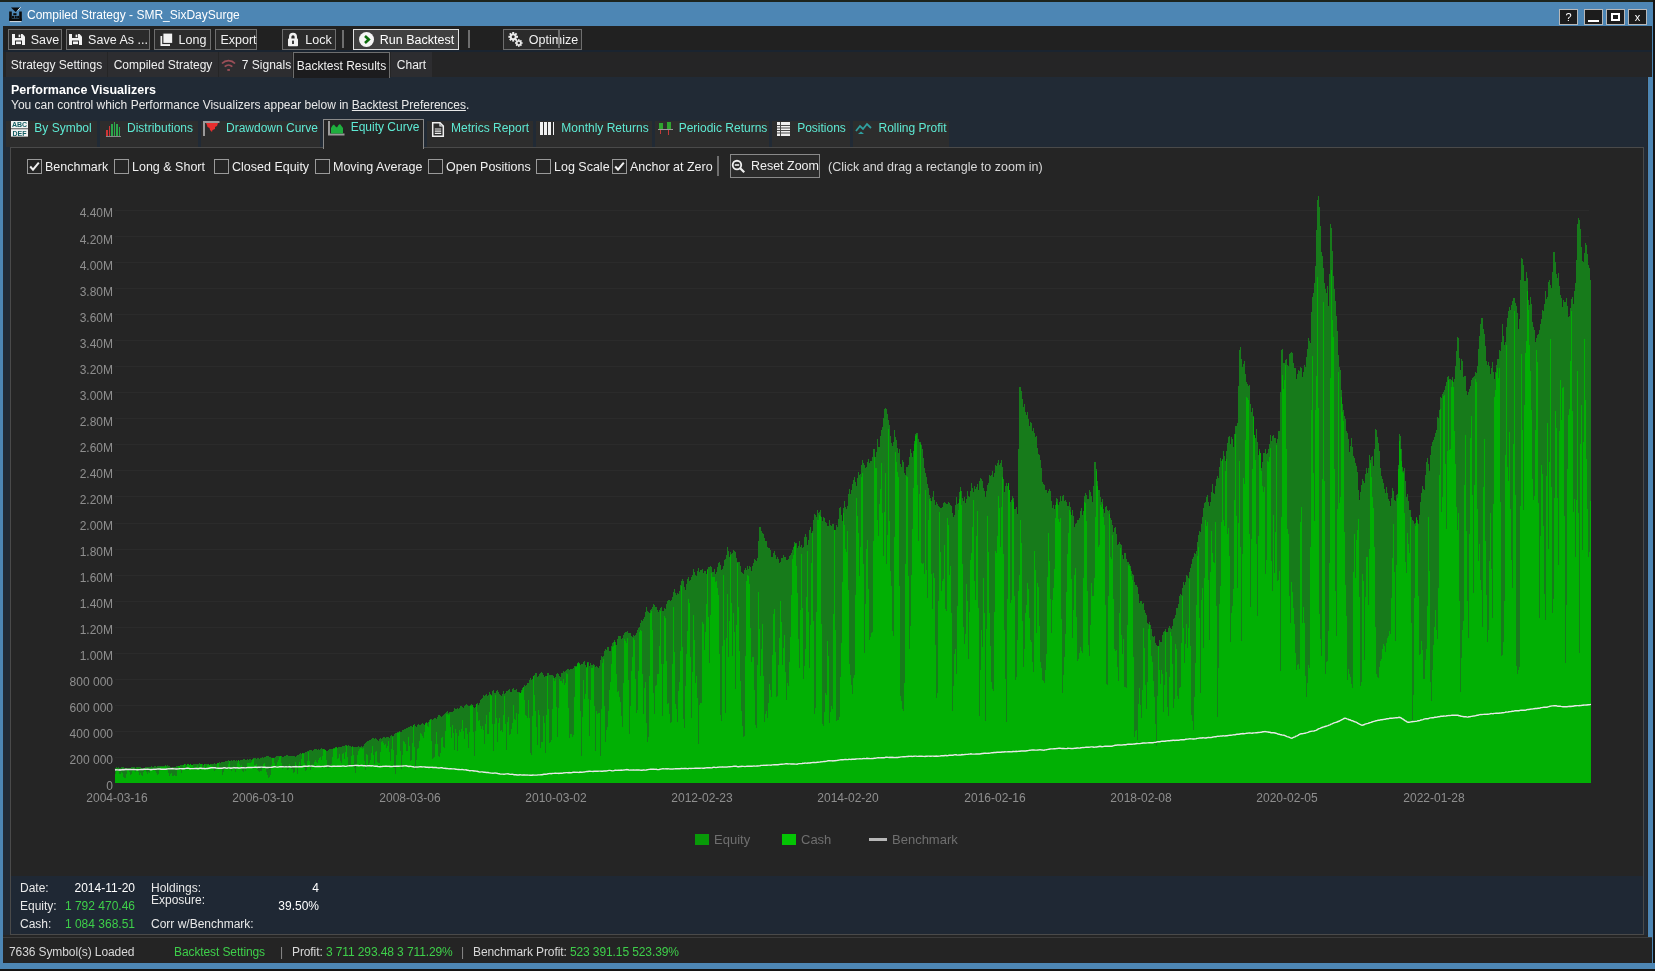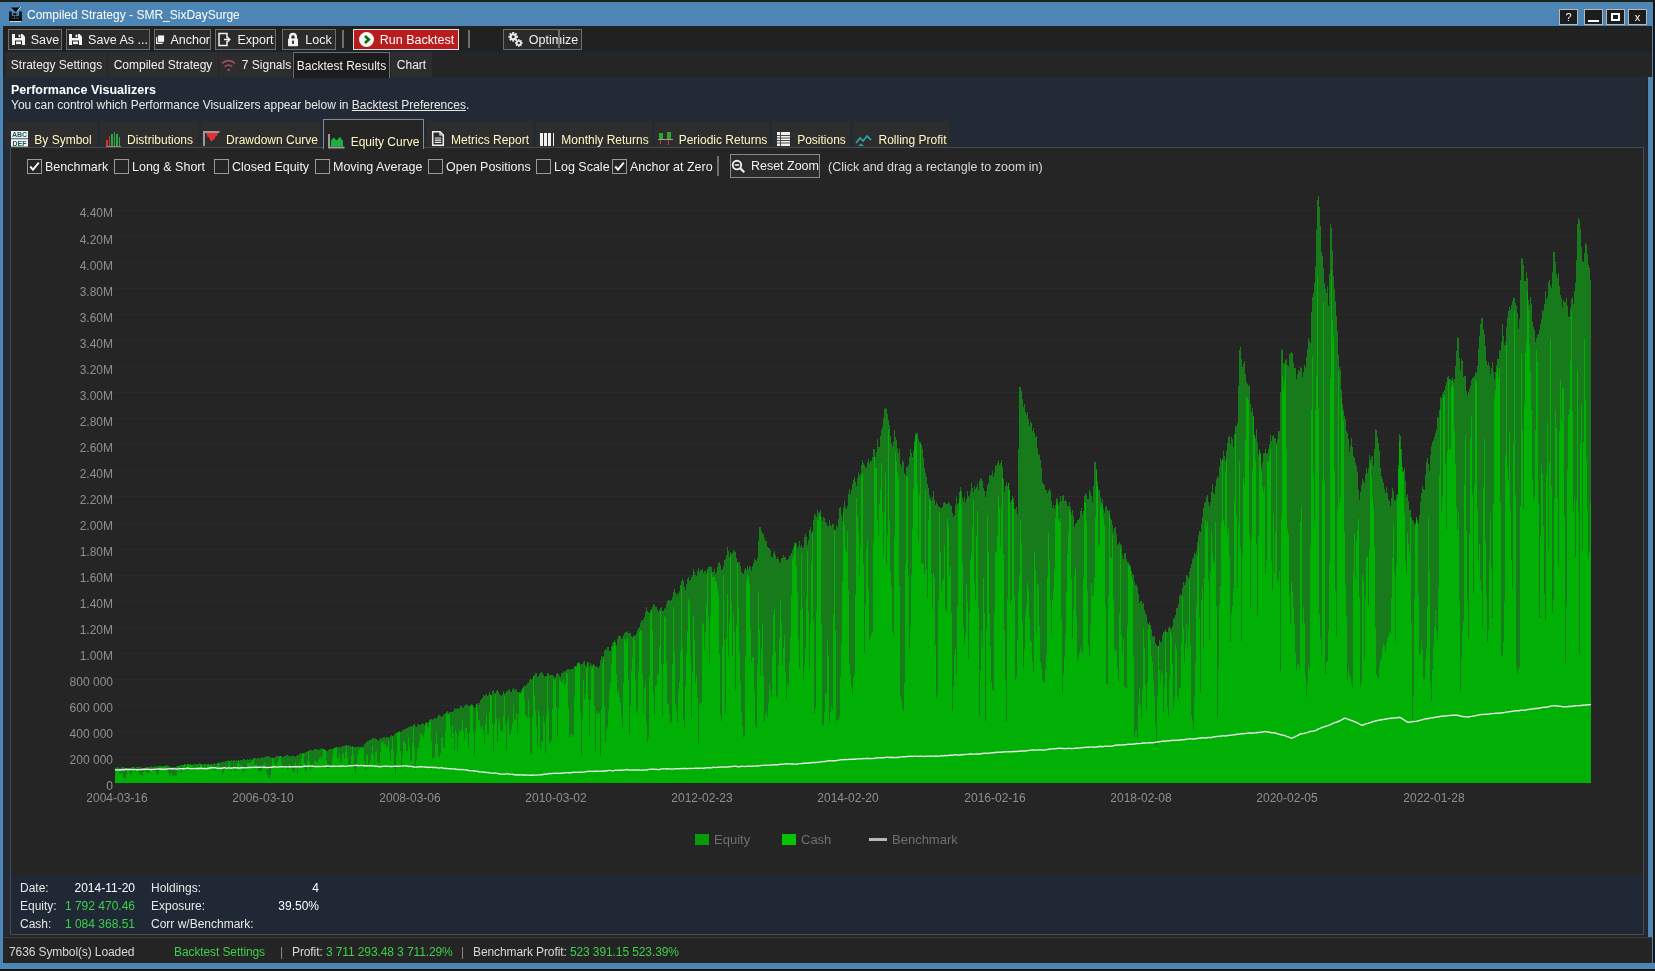--- a/index.html
+++ b/index.html
@@ -1,30 +1,30 @@
 <!DOCTYPE html>
 <html><head><meta charset="utf-8"><style>
 * {margin:0;padding:0;box-sizing:border-box}
 html,body {width:1655px;height:971px;background:#252525;font-family:"Liberation Sans",sans-serif;overflow:hidden;position:relative}
 .abs {position:absolute}
 #titlebar {position:absolute;left:0;top:2px;width:1655px;height:24px;background:#4d86b4}
 #titlebar .ttl {position:absolute;left:27px;top:6px;color:#fff;font-size:12px}
 .wbtn {position:absolute;top:7px;width:19px;height:16px;background:#1c1c1c;border:1px solid #b8b8b8;color:#fff;font-size:11px;text-align:center;line-height:14px}
 #toolbar {position:absolute;left:3px;top:26px;width:1649px;height:24px;background:#212121}
 .tbtn {position:absolute;top:3px;height:21px;background:#2b2b2b;border:1px solid #6e6e6e;color:#f2f2f2;font-size:12.5px;display:flex;align-items:center;justify-content:center;gap:5px;white-space:nowrap}
-.tbtn.run {background:#b91c1c;border-color:#e0e0e0;color:#fff}
+.tbtn.run {background:#404040;border-color:#e0e0e0;color:#fff}
 .tsep {position:absolute;top:4px;width:2px;height:18px;background:#6e6e6e}
 #tabrow {position:absolute;left:3px;top:52px;width:1649px;height:25px;background:#252526}
 .tab1 {position:absolute;top:0;height:25px;background:#2d2d30;color:#f0f0f0;font-size:12px;display:flex;align-items:center;justify-content:center;white-space:nowrap}
 .tab1.sel {background:#1c1c1e;border:1px solid #6e6e6e;border-bottom:none;top:0;height:26px;z-index:3}
 #pvarea {position:absolute;left:3px;top:77px;width:1644px;height:858px;background:#212a35}
 #pvtitle {position:absolute;left:8px;top:6px;color:#fff;font-size:12.5px;font-weight:bold}
 #pvdesc {position:absolute;left:8px;top:21px;color:#e8e8e8;font-size:12px}
 #vizrow {position:absolute;left:0;top:41px;width:1644px;height:29px}
-.vtab {position:absolute;top:3px;height:26px;background:#2d2d2d;color:#fef9c3;font-size:12px;display:flex;align-items:flex-end;justify-content:center;gap:6px;white-space:nowrap}
+.vtab {position:absolute;top:3px;height:26px;background:#2d2d2d;color:#5eead4;font-size:12px;display:flex;align-items:flex-start;justify-content:center;gap:6px;white-space:nowrap}
 .vtab.sel {background:#252525;border:1px solid #8a8a8a;border-bottom:none;top:1px;height:30px;z-index:3}
 #panel {position:absolute;left:7px;top:70px;width:1634px;height:788px;background:#252525;border:1px solid #4a4a4a}
 .cb {position:absolute;top:11px;width:15px;height:15px;background:#252525;border:1px solid #9a9a9a}
 .cb svg {position:absolute;left:0;top:0}
 .cbl {position:absolute;top:12px;color:#f0f0f0;font-size:12.5px;white-space:nowrap}
 .csep {position:absolute;top:8px;width:2px;height:20px;background:#6e6e6e}
 .rzoom {position:absolute;left:719px;top:6px;width:90px;height:24px;background:#2b2b2b;border:1px solid #8a8a8a;color:#f0f0f0;font-size:12.5px;display:flex;align-items:center;justify-content:flex-end;gap:5px;white-space:nowrap}
 .hint {position:absolute;left:817px;top:12px;color:#d8d8d8;font-size:12.5px;white-space:nowrap}
 #legend {position:absolute;left:0;top:0}
 .lsw {position:absolute;width:14px;height:11px}
@@ -86,23 +86,23 @@
         <rect x="4" y="8.5" width="7" height="4.5" fill="#2b2b2b"></rect>
         <rect x="5" y="9.5" width="5" height="2.6" fill="#f2f2f2"></rect>
       </svg>
       <span>Save As ...</span>
     </div>
 <div class="tbtn" style="left:151px;width:57px">
       <svg width="15" height="15" viewBox="0 0 15 15">
         <rect x="1.5" y="4" width="9.5" height="10" fill="#f2f2f2"></rect>
         <rect x="3.8" y="1" width="10" height="10.5" fill="#f2f2f2" stroke="#2b2b2b" stroke-width="1.2"></rect>
       </svg>
-      <span>Anchor</span>
-    </div>
-<div class="tbtn" style="left:212px;width:61px">
+      <span>Long</span>
+    </div>
+<div class="tbtn" style="left:212px;width:42px">
       <svg width="15" height="15" viewBox="0 0 15 15">
         <rect x="2" y="1.5" width="8" height="12" fill="none" stroke="#f2f2f2" stroke-width="1.5"></rect>
         <rect x="6" y="6.2" width="6" height="2.6" fill="#2b2b2b"></rect>
         <path d="M7 7.5 L12.2 7.5 M10.2 5 L12.8 7.5 L10.2 10" fill="none" stroke="#f2f2f2" stroke-width="1.5"></path>
       </svg>
       <span>Export</span>
     </div>
 <div class="tbtn" style="left:279px;width:54px">
       <svg width="14" height="15" viewBox="0 0 14 15">
         <path d="M4.2 7 L4.2 4.8 A2.8 2.8 0 0 1 9.8 4.8 L9.8 7" fill="none" stroke="#f2f2f2" stroke-width="2.4"></path>
@@ -286,21 +286,21 @@
 <div class="hint">(Click and drag a rectangle to zoom in)</div>
   <div id="infopanel">
     <div class="ilab" style="left:9px;top:5px">Date:</div>
     <div class="ival" style="left:33px;top:5px;width:91px">2014-11-20</div>
     <div class="ilab" style="left:9px;top:23px">Equity:</div>
     <div class="ival green" style="left:33px;top:23px;width:91px">1 792 470.46</div>
     <div class="ilab" style="left:9px;top:41px">Cash:</div>
     <div class="ival green" style="left:33px;top:41px;width:91px">1 084 368.51</div>
     <div class="ilab" style="left:140px;top:5px">Holdings:</div>
     <div class="ival" style="left:215px;top:5px;width:93px">4</div>
-    <div class="ilab" style="left:140px;top:23px">Exposure:</div>
+    <div class="ilab" style="left:140px;top:17px">Exposure:</div>
     <div class="ival" style="left:215px;top:23px;width:93px">39.50%</div>
     <div class="ilab" style="left:140px;top:41px">Corr w/Benchmark:</div>
   </div>
   </div>
 </div>
 <svg class="abs" style="left:0;top:0" width="1655" height="971" viewBox="0 0 1655 971">
 <g shape-rendering="crispEdges">
 <line x1="115" y1="757" x2="1589" y2="757" stroke="#2b2b2b" stroke-width="1"></line>
 <line x1="115" y1="731" x2="1589" y2="731" stroke="#2b2b2b" stroke-width="1"></line>
 <line x1="115" y1="705" x2="1589" y2="705" stroke="#2b2b2b" stroke-width="1"></line>

